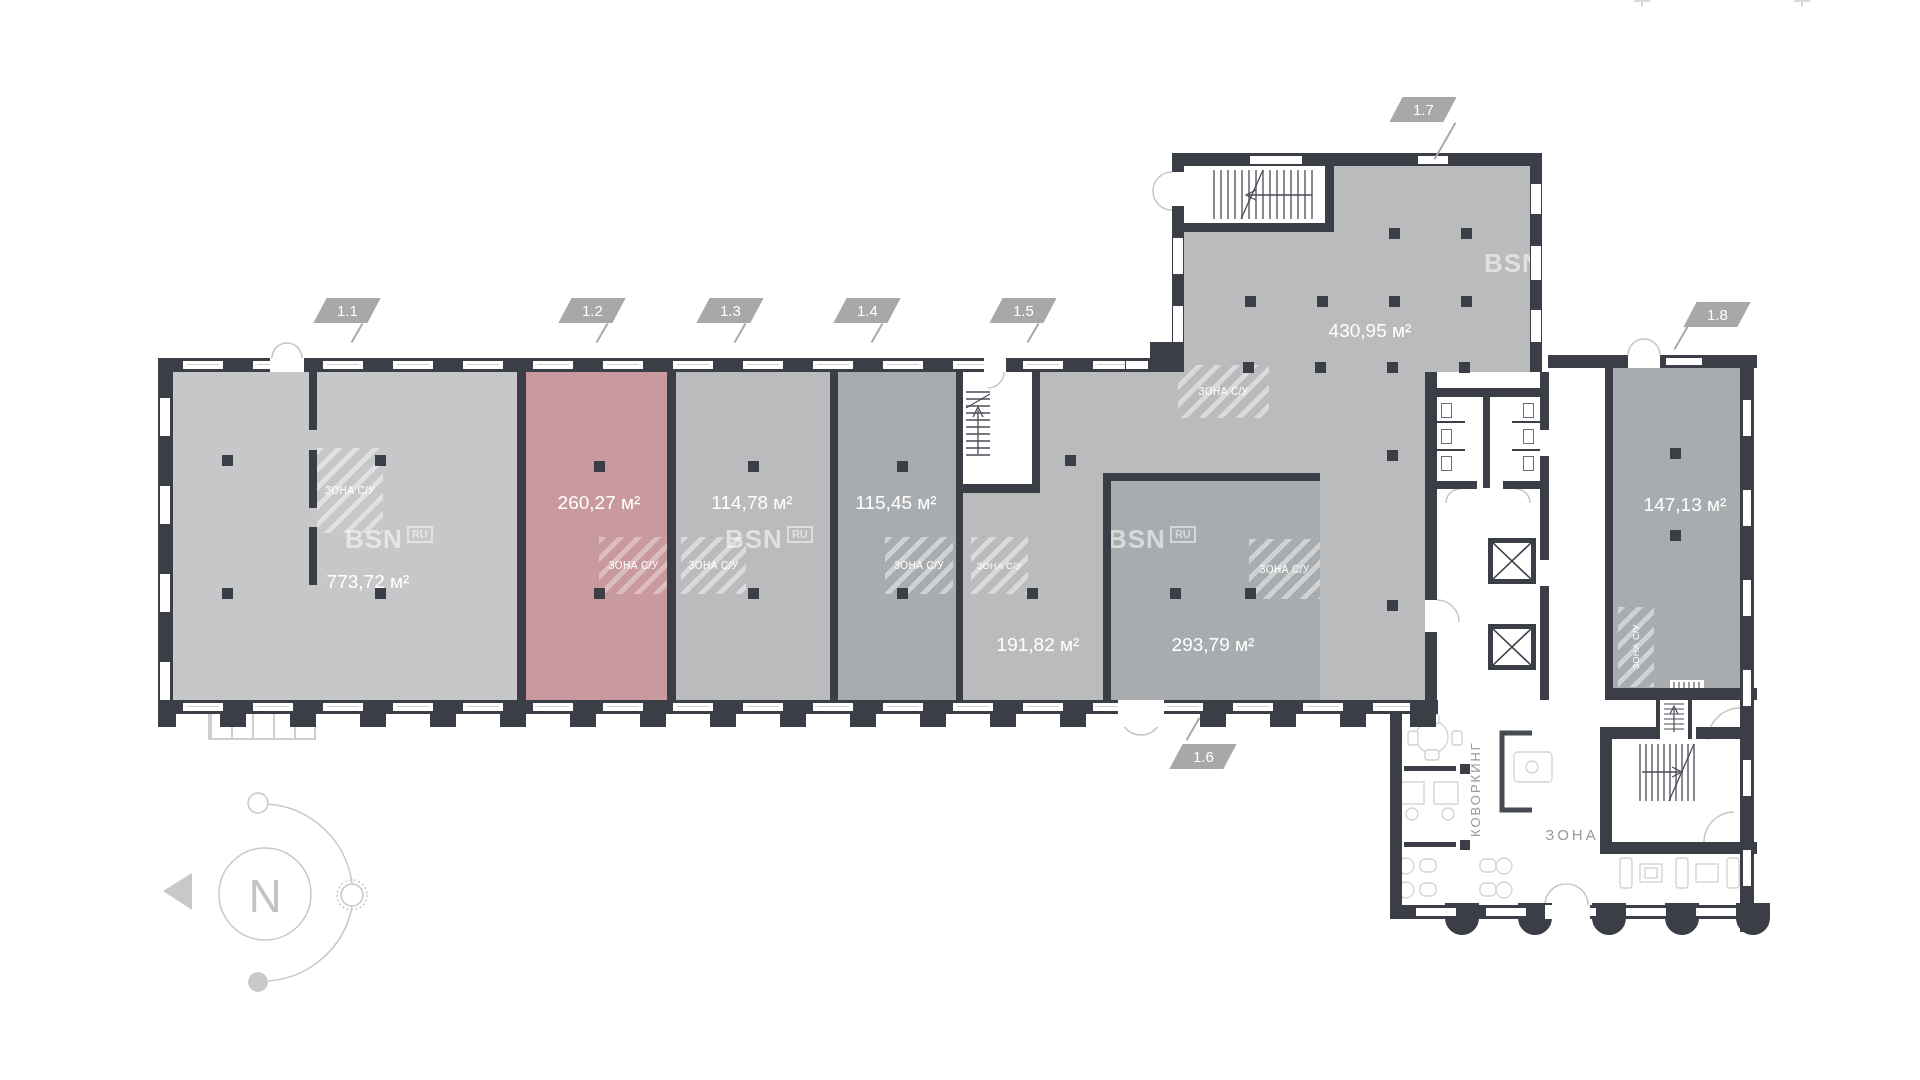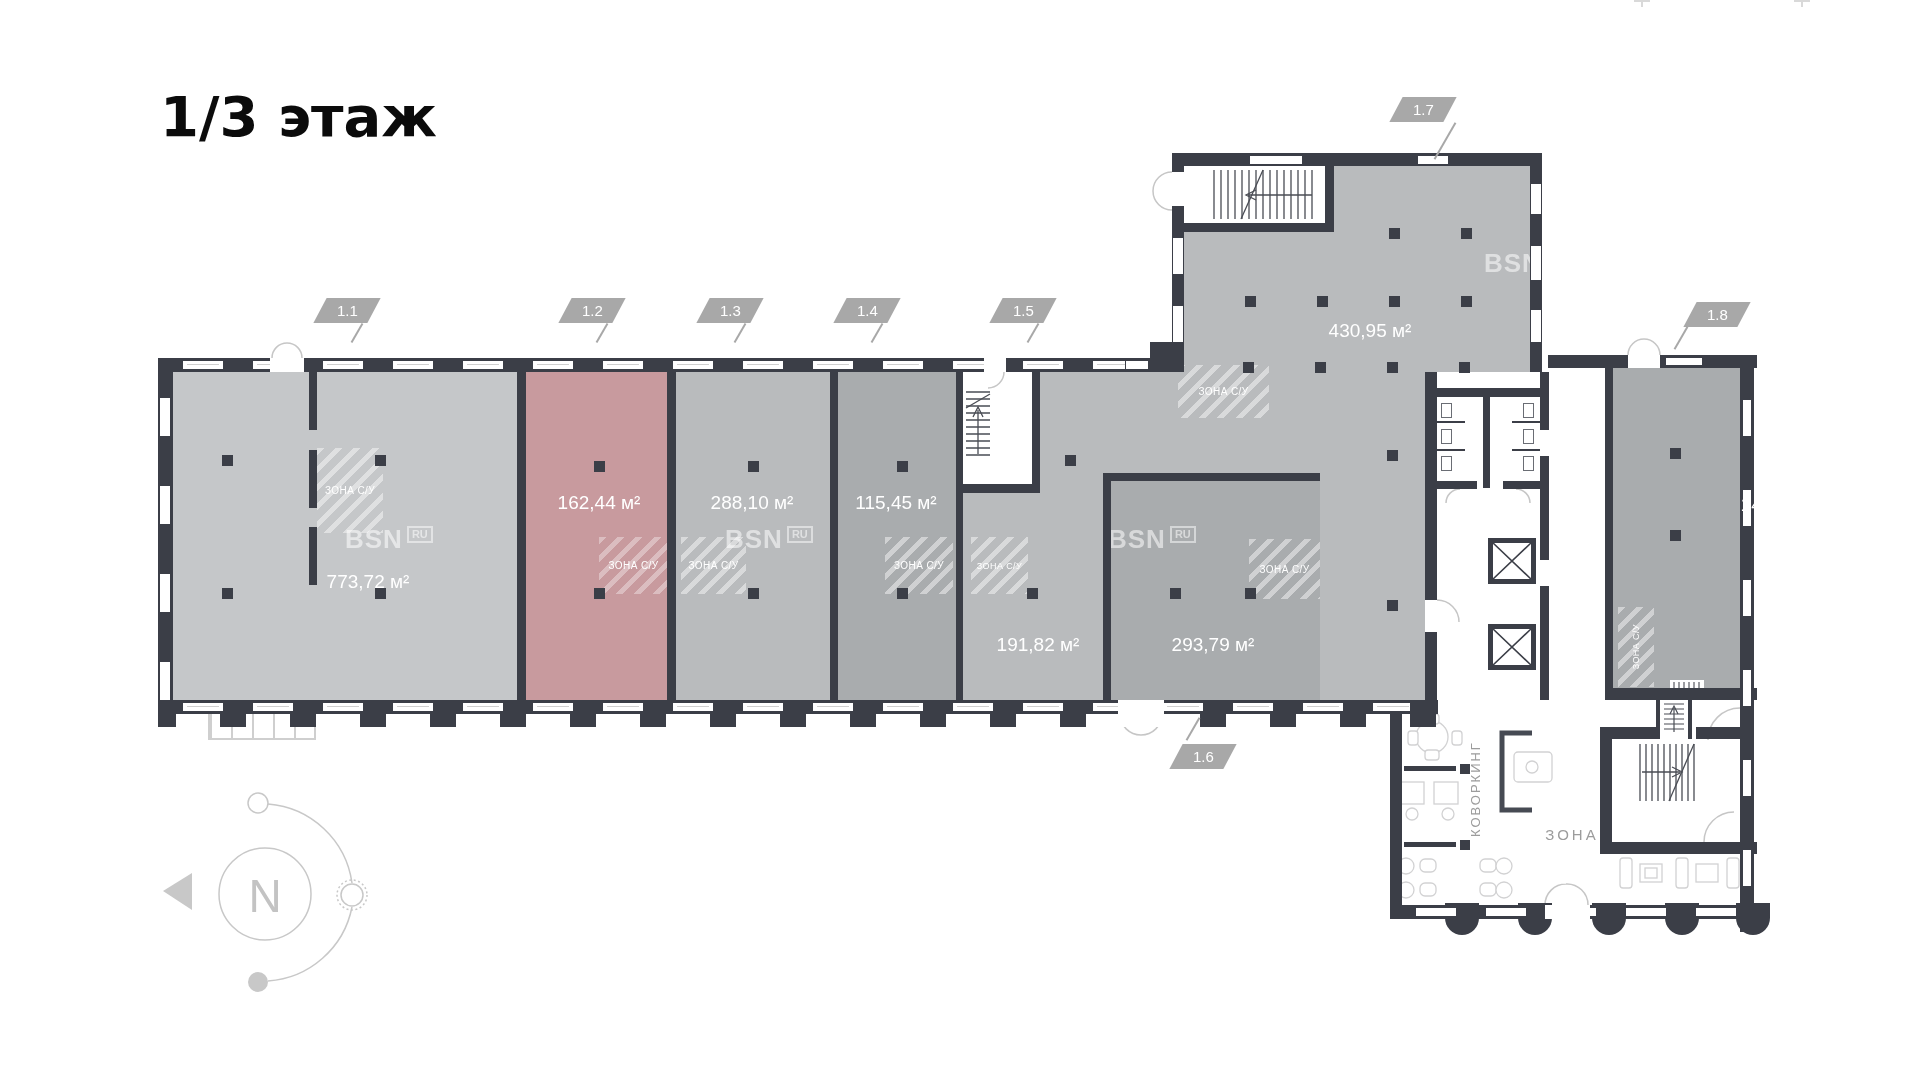--- a/index.html
+++ b/index.html
@@ -44,21 +44,20 @@
                    linear-gradient(#d9d9d9,#d9d9d9) 7px 0/2px 7px no-repeat;}
   .extstair{position:absolute;z-index:4;border:2px solid #cfcfcf;border-top:none;
             background:repeating-linear-gradient(90deg,#cfcfcf 0 2px,rgba(0,0,0,0) 2px 21px),#fff;}
   svg.lines{position:absolute;left:0;top:0;z-index:4;pointer-events:none;}
 </style>
 </head>
 <body>
 
 <div class="plan">
 
-  <div class="title">1/3 этаж</div>
   <div class="mark" style="left:1634px;top:0"></div>
   <div class="mark" style="left:1794px;top:0"></div>
 
   <div class="f" style="left:172px;top:372px;width:1253px;height:328px;background:var(--unit-mid)"></div>
   <div class="f2" style="left:172px;top:372px;width:345px;height:328px;background:var(--unit-light)"></div>
   <div class="f2" style="left:526px;top:372px;width:141px;height:328px;background:var(--unit-highlight)"></div>
   <div class="f2" style="left:676px;top:372px;width:154px;height:328px;background:var(--unit-mid)"></div>
   <div class="f2" style="left:838px;top:372px;width:118px;height:328px;background:var(--unit-dark)"></div>
   <div class="f2" style="left:963px;top:372px;width:140px;height:328px;background:rgba(0,0,0,0)"></div>
   <div class="f2" style="left:1111px;top:481px;width:209px;height:219px;background:var(--unit-dark)"></div>
@@ -265,27 +264,27 @@
   <div class="tag" style="left:1396px;top:97px">
       <span>1.7</span>
     </div>
   <div class="leader" style="left:1444px;top:120px;height:42px"></div>
   <div class="tag" style="left:1690px;top:302px">
       <span>1.8</span>
     </div>
   <div class="leader" style="left:1680px;top:325px;height:26px"></div>
 
   <div class="lbl-area" style="left:368px;top:582px">773,72 м²</div>
-  <div class="lbl-area" style="left:599px;top:503px">162,44 м²</div>
-  <div class="lbl-area" style="left:752px;top:503px">288,10 м²</div>
+  <div class="lbl-area" style="left:599px;top:503px">260,27 м²</div>
+  <div class="lbl-area" style="left:752px;top:503px">114,78 м²</div>
   <div class="lbl-area" style="left:896px;top:503px">115,45 м²</div>
   <div class="lbl-area" style="left:1038px;top:645px">191,82 м²</div>
   <div class="lbl-area" style="left:1213px;top:645px">293,79 м²</div>
   <div class="lbl-area" style="left:1370px;top:331px">430,95 м²</div>
-  <div class="lbl-area" style="left:1782px;top:505px">147,13 м²</div>
+  <div class="lbl-area" style="left:1685px;top:505px">147,13 м²</div>
 
   <div class="cowork vtxt">КОВОРКИНГ</div>
   <div class="lobbylbl">ЗОНА</div>
 
   <svg class="lines" width="1920" height="1080" viewBox="0 0 1920 1080">
 
     <g stroke="#4a4d55" stroke-width="1.3" fill="none">
       <path d="M966 392H990M966 399H990M966 406H990M966 413H990M966 420H990M966 427H990M966 434H990M966 441H990M966 448H990M966 455H990"></path>
       <path d="M966 408L990 394"></path>
         <path d="M978 454V410"></path>

